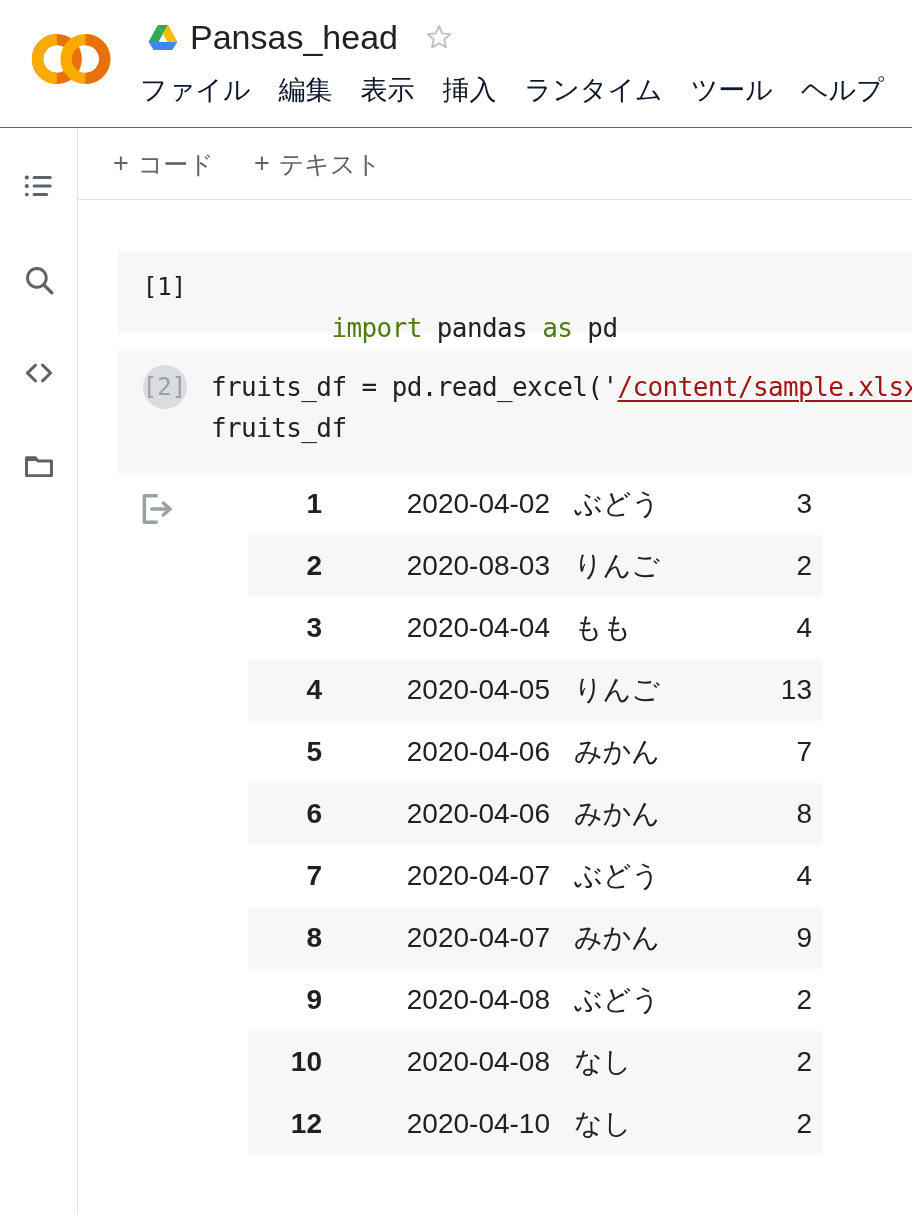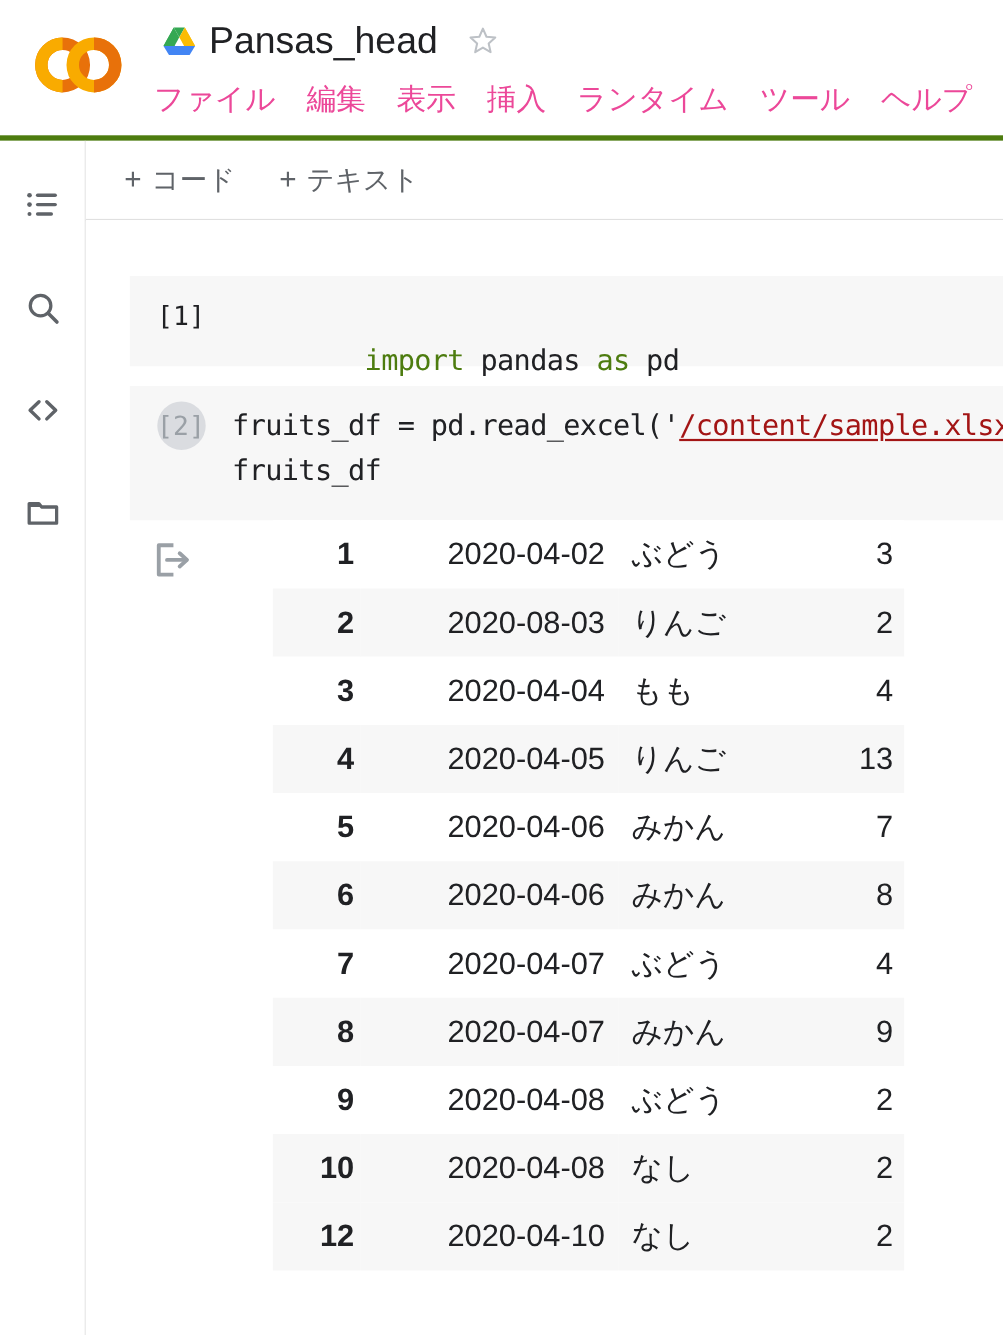--- a/index.html
+++ b/index.html
@@ -17,21 +17,21 @@
     position: relative;
   }
 
   
   .header {
     position: absolute;
     left: 0; top: 0;
     width: 912px;
     height: 128px;
     background: #ffffff;
-    border-bottom: 5px solid #4d7c0f;
+    border-bottom: 1px solid #4d7c0f;
     box-sizing: border-box;
     padding-left: 16px;
   }
   .colab-logo {
     position: absolute;
     left: 30px;
     top: 32px;
     width: 84px;
     height: 54px;
   }
@@ -63,21 +63,21 @@
     display: block;
   }
   .menubar {
     position: absolute;
     left: 140px;
     top: 72px;
     display: flex;
     align-items: center;
     gap: 28px;
     font-size: 27px;
-    color: #ec4899;
+    color: #0f172a;
     white-space: nowrap;
   }
   .menubar .menu-item {
     cursor: default;
     line-height: 36px;
   }
 
   
   .rail {
     position: absolute;

